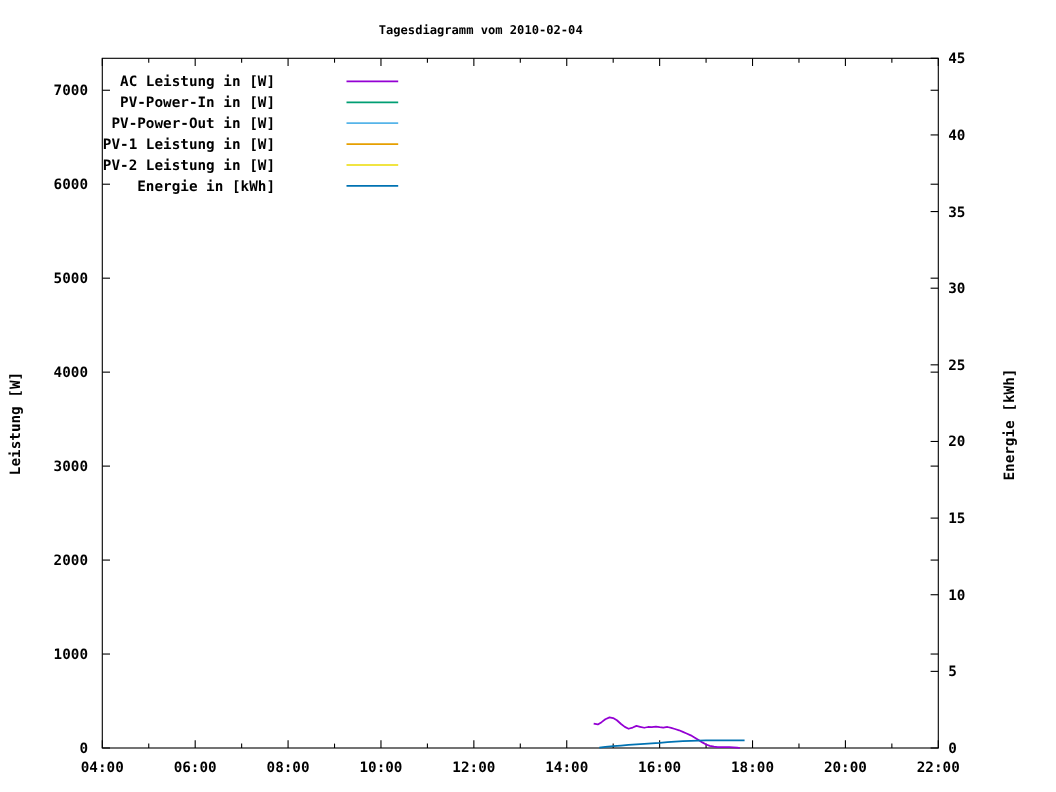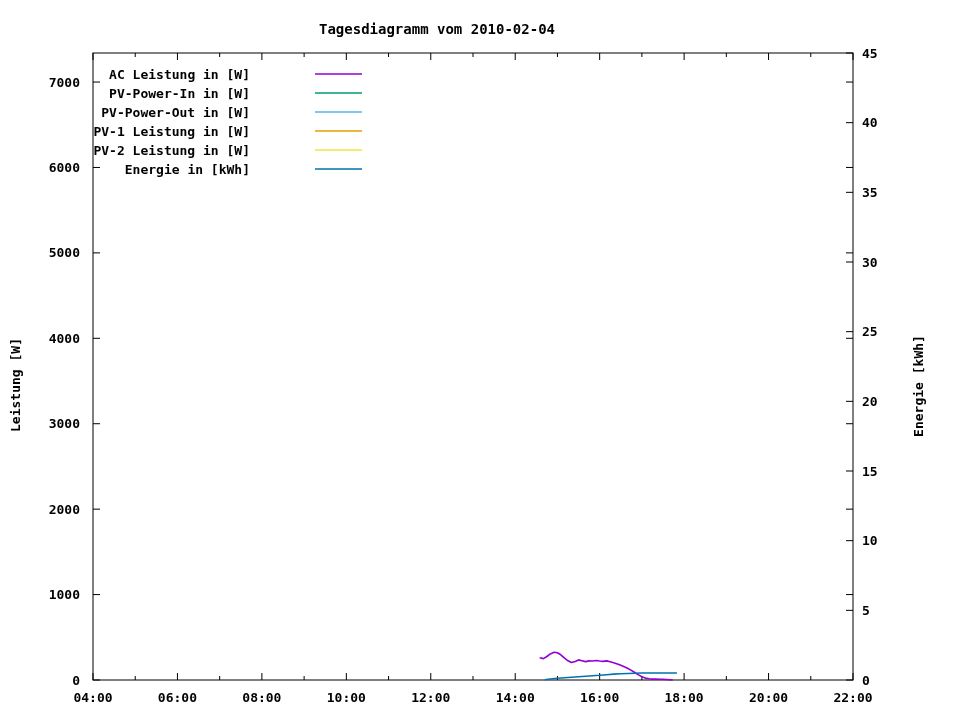--- a/index.html
+++ b/index.html
@@ -3,21 +3,21 @@
 <meta charset="utf-8">
 <style>
   html,body{margin:0;padding:0;background:#fff;}
   .chart{
     position:relative;width:960px;height:720px;background:#ffffff;
     font-family:"DejaVu Sans Mono",monospace;font-weight:bold;color:#000;
     overflow:hidden;
   }
   .chart-title{
     position:absolute;top:21px;left:437px;transform:translateX(-50%);
-    font-size:14px;white-space:nowrap;
+    font-size:11px;white-space:nowrap;
   }
   .axis-label{
     position:absolute;font-size:13px;white-space:nowrap;
   }
   .axis-label.left{left:15px;top:385px;transform:translate(-50%,-50%) rotate(-90deg);}
   .axis-label.right{left:918px;top:386px;transform:translate(-50%,-50%) rotate(-90deg);}
   svg.plot{position:absolute;left:0;top:0;}
   svg.plot text{
     font-family:"DejaVu Sans Mono",monospace;font-weight:bold;font-size:13px;fill:#000;
   }

